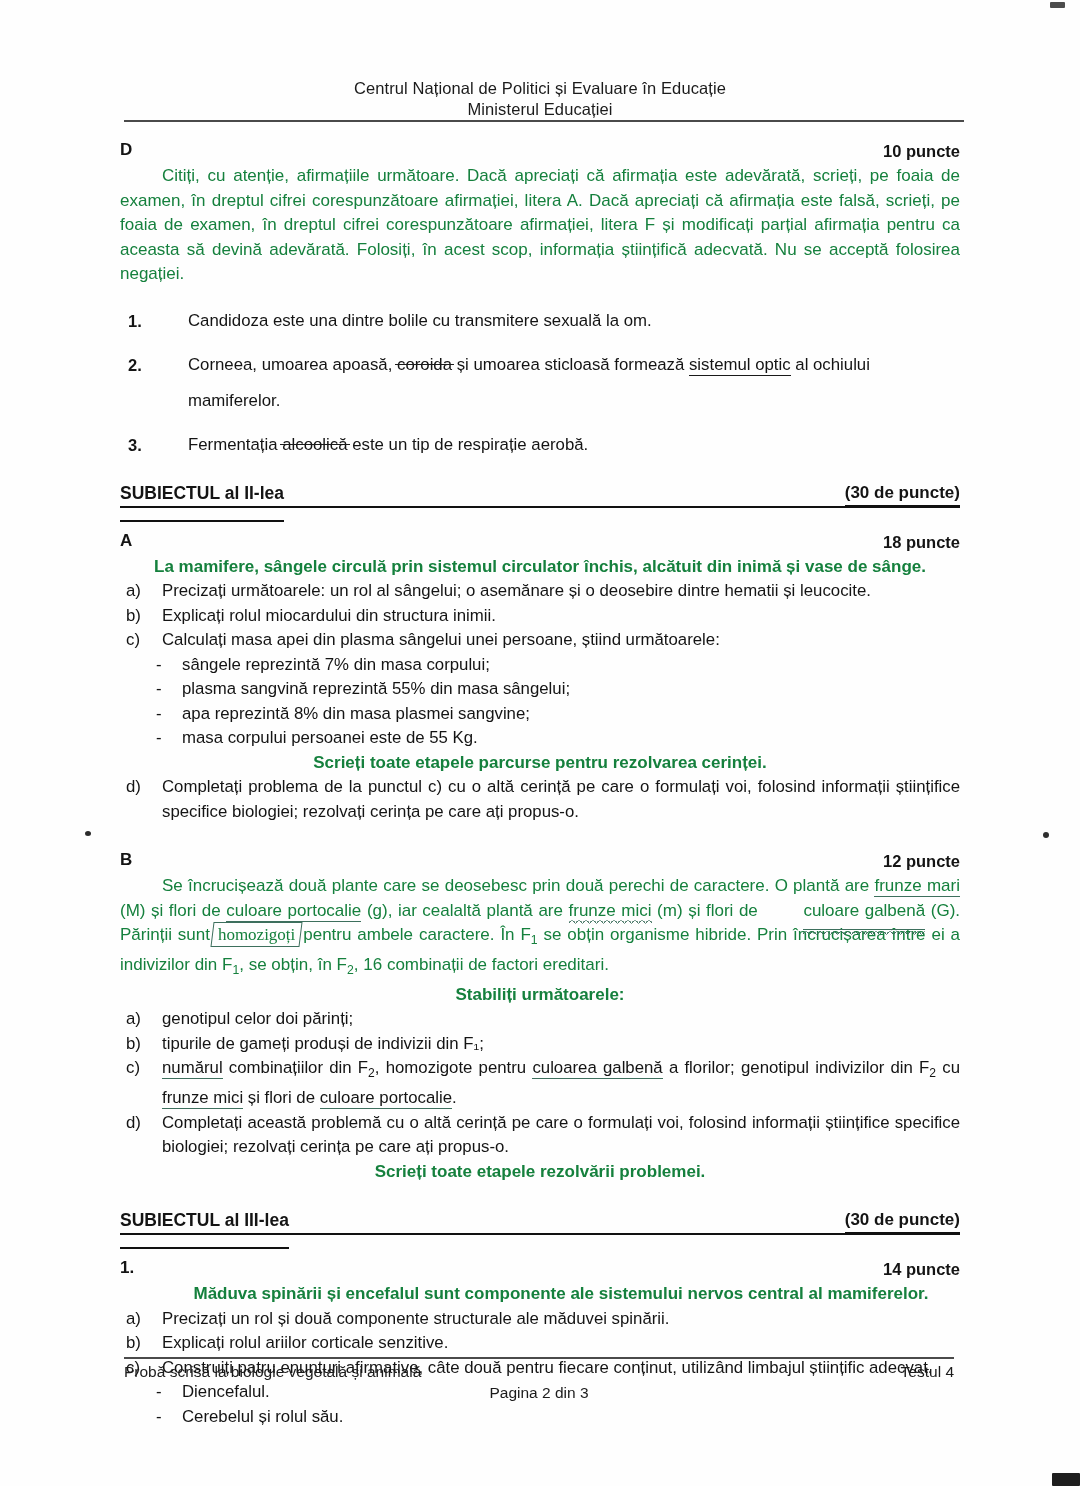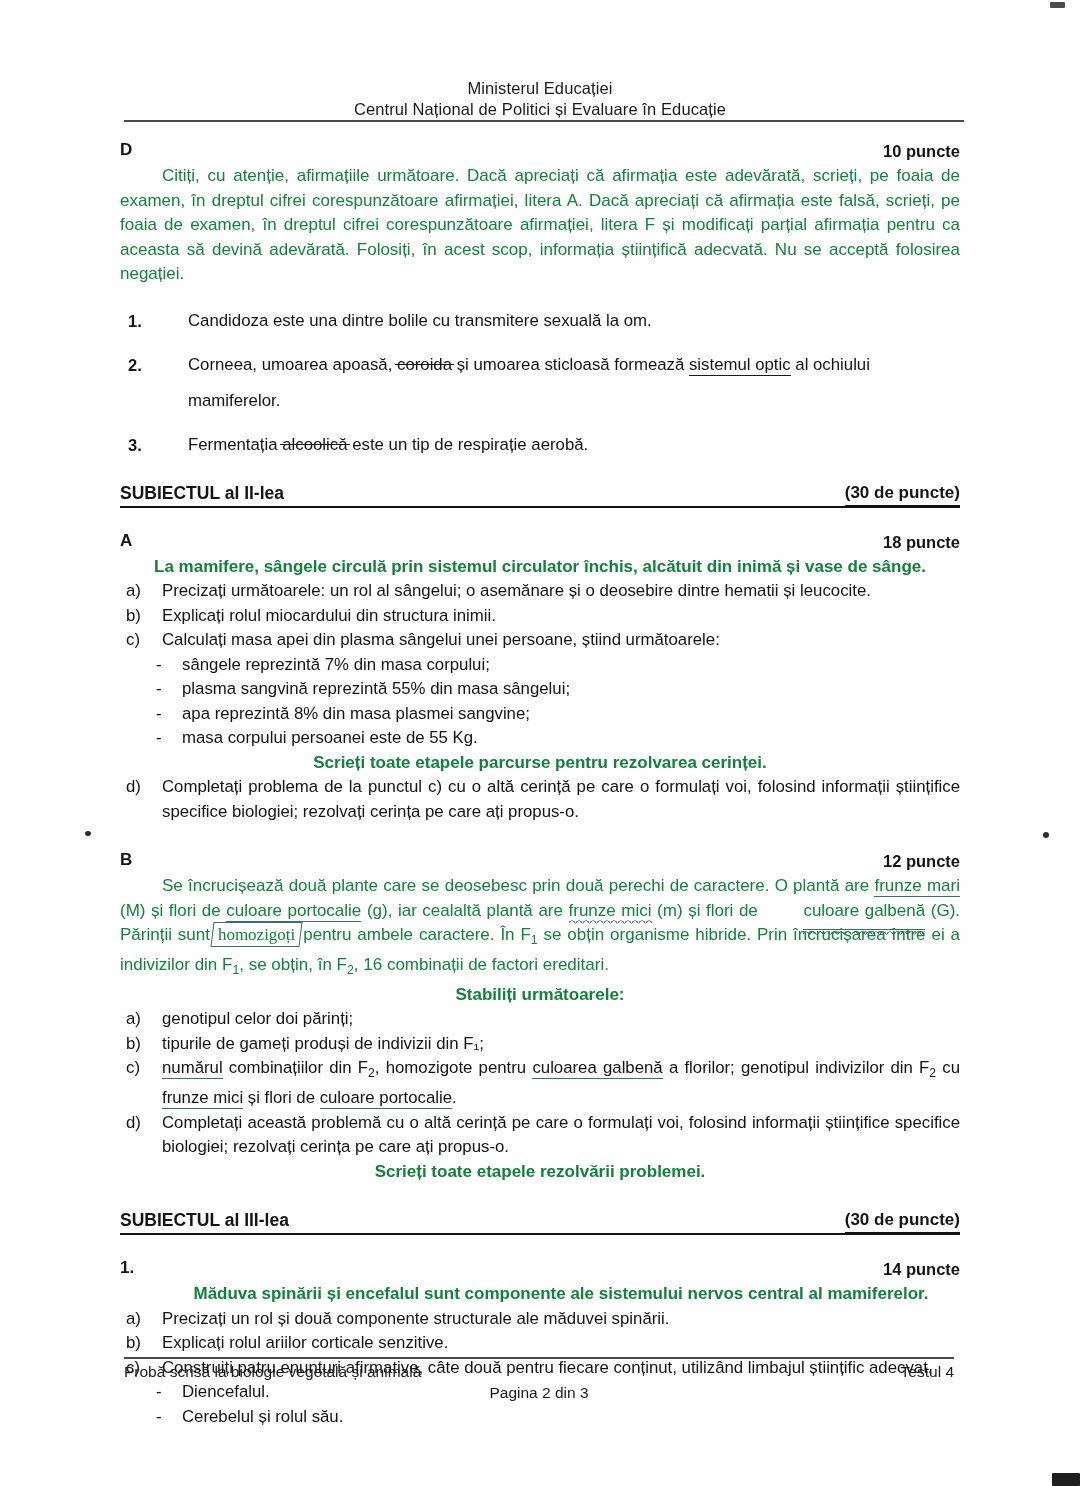--- a/index.html
+++ b/index.html
@@ -136,21 +136,21 @@
     position: relative;
     margin-top: 26px;
     height: 26px;
   }
   .subject .st {
     position: absolute;
     left: 0; top: 0;
     font-weight: bold;
     font-size: 17.5px;
     border-bottom: 2.5px solid #111;
-    padding-bottom: 2px;
+    padding-bottom: 16px;
   }
   .subject .sp {
     position: absolute;
     right: 0; top: 0;
     font-weight: bold;
     font-size: 17px;
     border-bottom: 2.5px solid #111;
     padding-bottom: 2px;
   }
   .subject .srule {
@@ -286,22 +286,22 @@
     border-radius: 50%;
   }
   sub { font-size: 0.72em; }
 </style>
 </head>
 <body>
 
 <div class="page">
 
   <div class="header">
+    <div class="hline">Centrul Național de Politici și Evaluare în Educație</div>
     <div class="hline">Ministerul Educației</div>
-    <div class="hline">Centrul Național de Politici și Evaluare în Educație</div>
   </div>
   <div class="header-rule"></div>
 
   <div class="content">
 
     <div class="row-head">
       <span class="letter">D</span>
       <span class="points">10 puncte</span>
     </div>
     <p class="body indent">Citiți, cu atenție, afirmațiile următoare. Dacă apreciați că afirmația este adevărată, scrieți, pe foaia de examen, în dreptul cifrei corespunzătoare afirmației, litera A. Dacă apreciați că afirmația este falsă, scrieți, pe foaia de examen, în dreptul cifrei corespunzătoare afirmației, litera F și modificați parțial afirmația pentru ca aceasta să devină adevărată. Folosiți, în acest scop, informația științifică adecvată. Nu se acceptă folosirea negației.</p>

